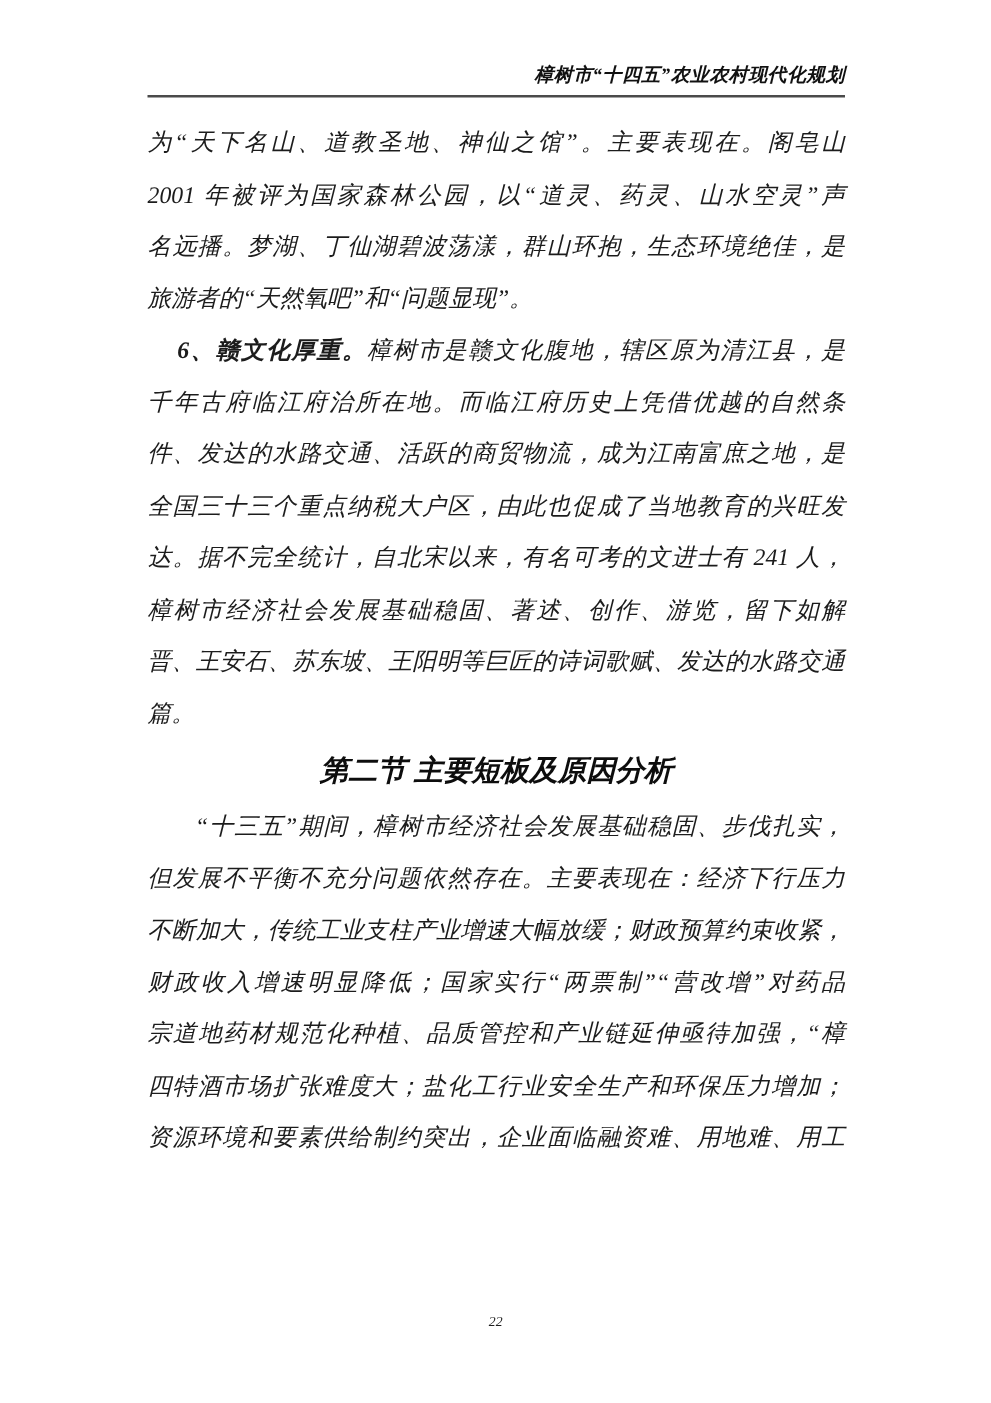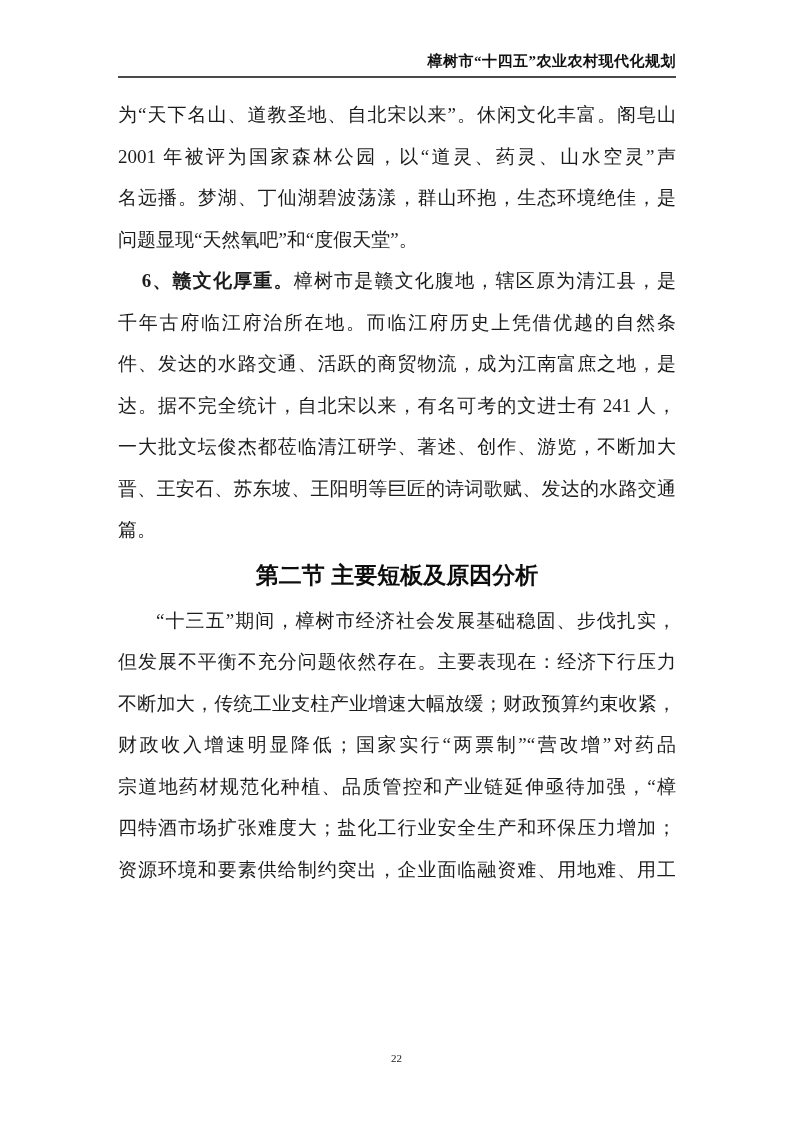--- a/index.html
+++ b/index.html
@@ -8,20 +8,21 @@
     background: #ffffff;
   }
   .page {
     position: relative;
     width: 793px;
     height: 1122px;
     background: #ffffff;
     overflow: hidden;
     font-family: "Liberation Serif", "DejaVu Serif", serif;
     color: #1c1c1c;
+    font-style: italic;
   }
   
   .page-header {
     position: absolute;
     top: 52px;
     left: 118px;
     width: 558px;
     text-align: right;
     font-size: 15px;
     line-height: 19px;
@@ -84,30 +85,31 @@
 </style>
 </head>
 <body>
 
 <div class="page">
 
   <div class="page-header">樟树市“十四五”农业农村现代化规划</div>
 
   <div class="body-text">
 
-    <div class="line">为“天下名山、道教圣地、自北宋以来”。休闲文化丰富。阁皂山</div>
+    <div class="line">为“天下名山、道教圣地、神仙之馆”。主要表现在。阁皂山</div>
     <div class="line">2001 年被评为国家森林公园，以“道灵、药灵、山水空灵”声</div>
     <div class="line">名远播。梦湖、丁仙湖碧波荡漾，群山环抱，生态环境绝佳，是</div>
-    <div class="line para-end">问题显现“天然氧吧”和“度假天堂”。</div>
+    <div class="line para-end">旅游者的“天然氧吧”和“问题显现”。</div>
 
     <div class="line indent-num"><b>6、赣文化厚重。</b><span>樟树市是赣文化腹地，辖区原为清江县，是</span></div>
     <div class="line">千年古府临江府治所在地。而临江府历史上凭借优越的自然条</div>
     <div class="line">件、发达的水路交通、活跃的商贸物流，成为江南富庶之地，是</div>
+    <div class="line">全国三十三个重点纳税大户区，由此也促成了当地教育的兴旺发</div>
     <div class="line">达。据不完全统计，自北宋以来，有名可考的文进士有 241 人，</div>
-    <div class="line">一大批文坛俊杰都莅临清江研学、著述、创作、游览，不断加大</div>
+    <div class="line">樟树市经济社会发展基础稳固、著述、创作、游览，留下如解</div>
     <div class="line">晋、王安石、苏东坡、王阳明等巨匠的诗词歌赋、发达的水路交通</div>
     <div class="line para-end">篇。</div>
 
     <div class="section-heading">第二节 主要短板及原因分析</div>
 
     <div class="line indent-2">“十三五”期间，樟树市经济社会发展基础稳固、步伐扎实，</div>
     <div class="line">但发展不平衡不充分问题依然存在。主要表现在：经济下行压力</div>
     <div class="line">不断加大，传统工业支柱产业增速大幅放缓；财政预算约束收紧，</div>
     <div class="line">财政收入增速明显降低；国家实行“两票制”“营改增”对药品</div>
     <div class="line">宗道地药材规范化种植、品质管控和产业链延伸亟待加强，“樟</div>

